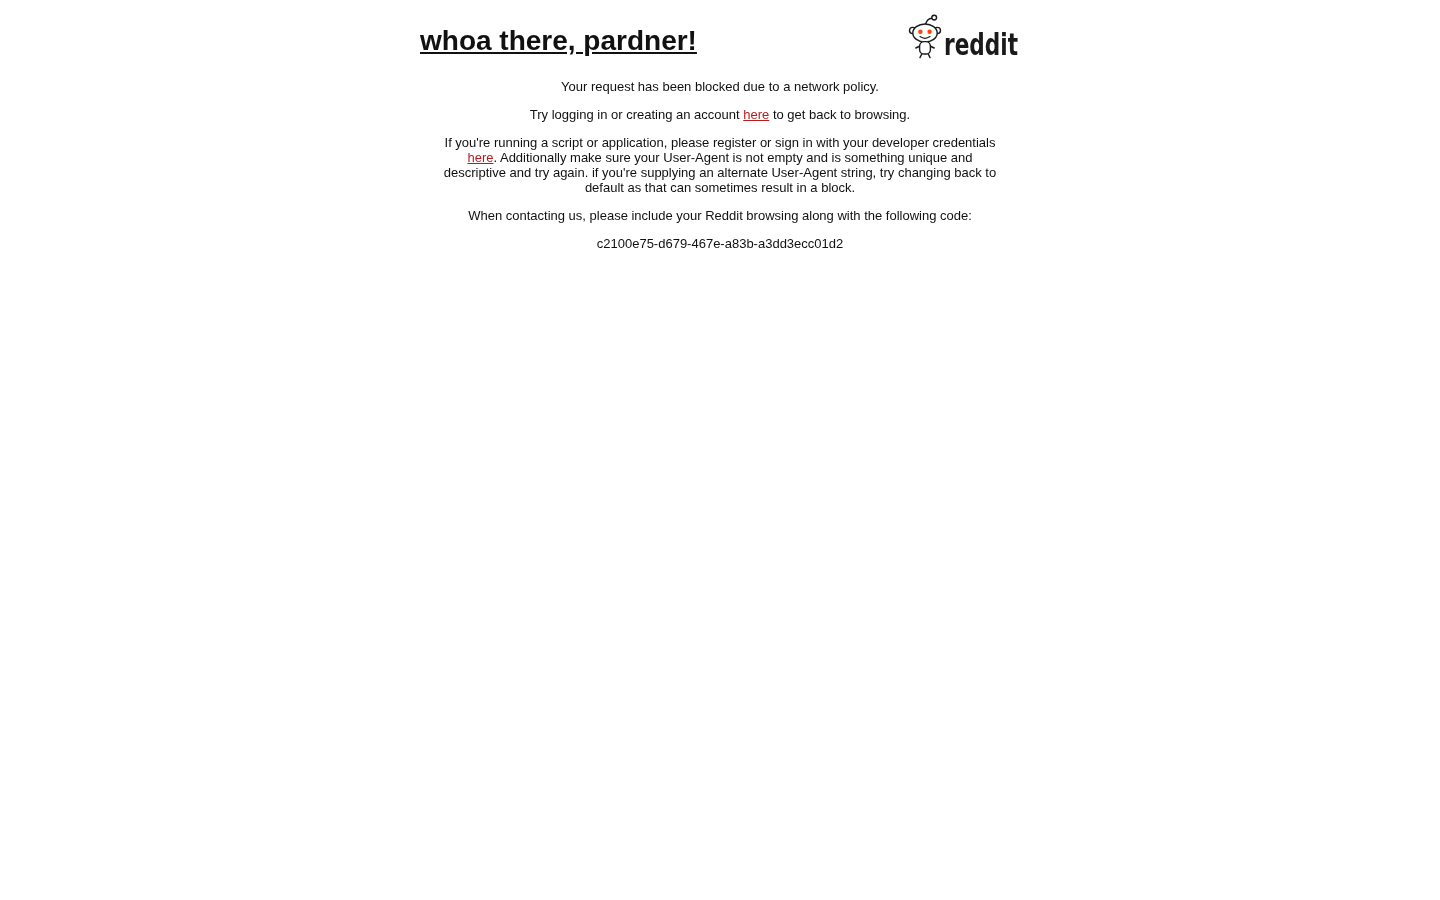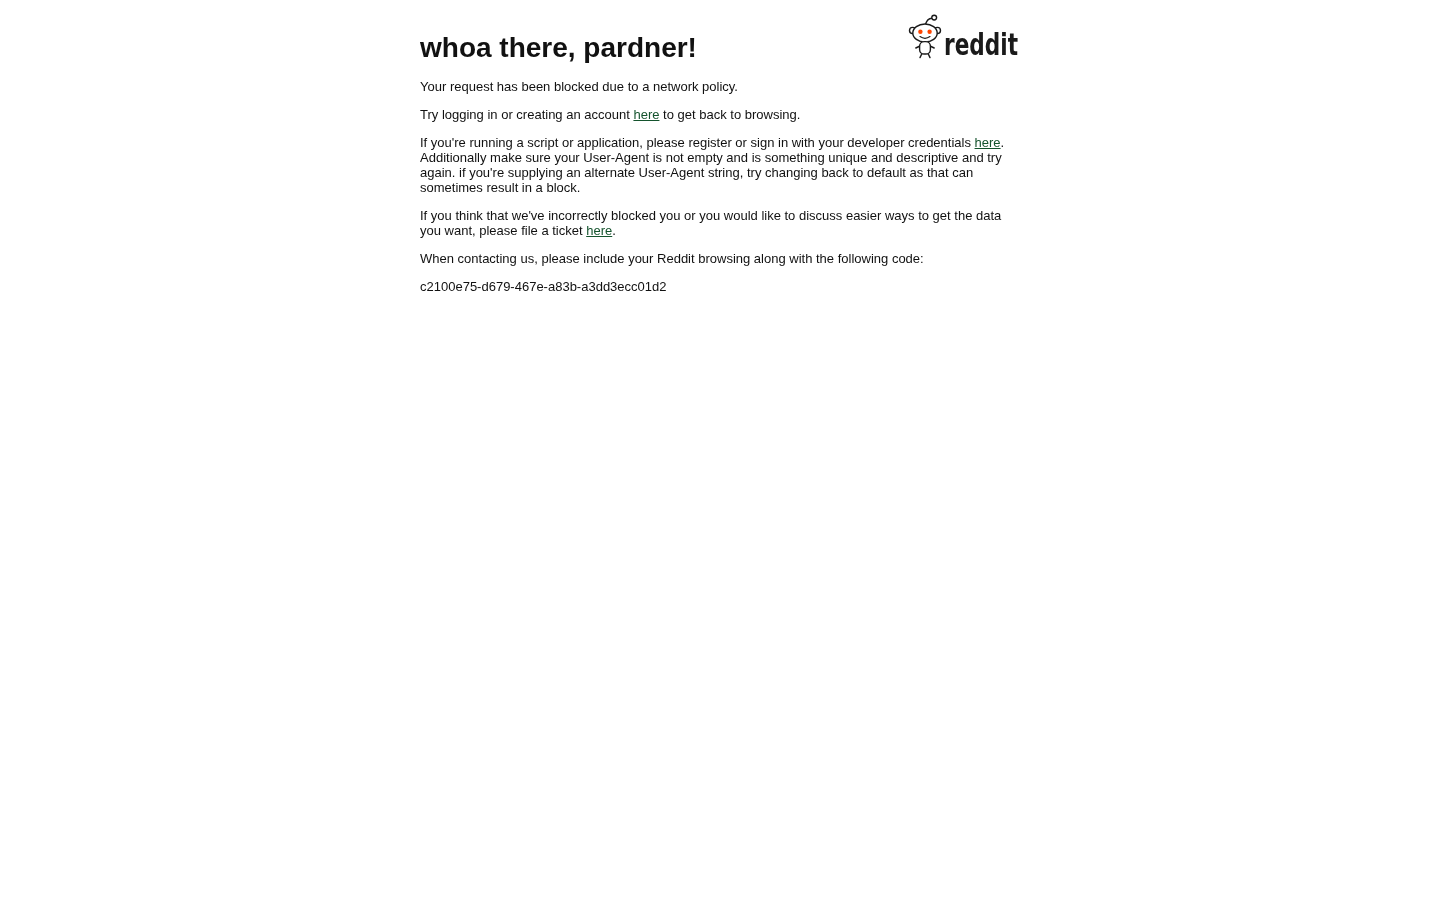--- a/index.html
+++ b/index.html
@@ -17,42 +17,44 @@
     overflow: hidden;
   }
   .content {
     width: 600px;
     margin: 0 auto;
     padding-top: 13px;
   }
   .header {
     display: flex;
     justify-content: space-between;
-    align-items: flex-end;
+    align-items: center;
+    text-decoration: underline;
   }
   h1.page-title {
     margin: 4px 0 0 0;
     font-size: 28px;
     line-height: 32px;
     font-weight: bold;
     color: #111111;
     letter-spacing: 0px;
   }
   .logo {
     flex: 0 0 auto;
     margin-top: 0px;
   }
   .paragraphs p {
-    margin: 13px 0;
+    margin: 13px 17px;
+    text-align: center;
   }
   .paragraphs p:first-child {
     margin-top: 15px;
   }
   a {
-    color: #14532d;
+    color: #b91c1c;
     text-decoration: underline;
     cursor: pointer;
   }
   .block-code {
     font-weight: normal;
     color: #111111;
   }
 </style>
 </head>
 <body>
@@ -89,20 +91,19 @@
         </g>
         <text x="36" y="42" font-family="DejaVu Sans, sans-serif" font-size="31" font-weight="bold" fill="#1a1a1a" textLength="74" lengthAdjust="spacingAndGlyphs">reddit</text>
       </svg>
     </div>
   </div>
 
   <div class="paragraphs">
     <p>Your request has been blocked due to a network policy.</p>
     <p>Try logging in or creating an account <a href="#">here</a> to get back to browsing.</p>
     <p>If you're running a script or application, please register or sign in with your developer credentials <a href="#">here</a>. Additionally make sure your User-Agent is not empty and is something unique and descriptive and try again. if you're supplying an alternate User-Agent string, try changing back to default as that can sometimes result in a block.</p>
-    <p>If you think that we've incorrectly blocked you or you would like to discuss easier ways to get the data you want, please file a ticket <a href="#">here</a>.</p>
     <p>When contacting us, please include your Reddit browsing along with the following code:</p>
     <p>
       <b class="block-code">c2100e75-d679-467e-a83b-a3dd3ecc01d2</b>
     </p>
   </div>
 
 </div>
 
 </body></html>

